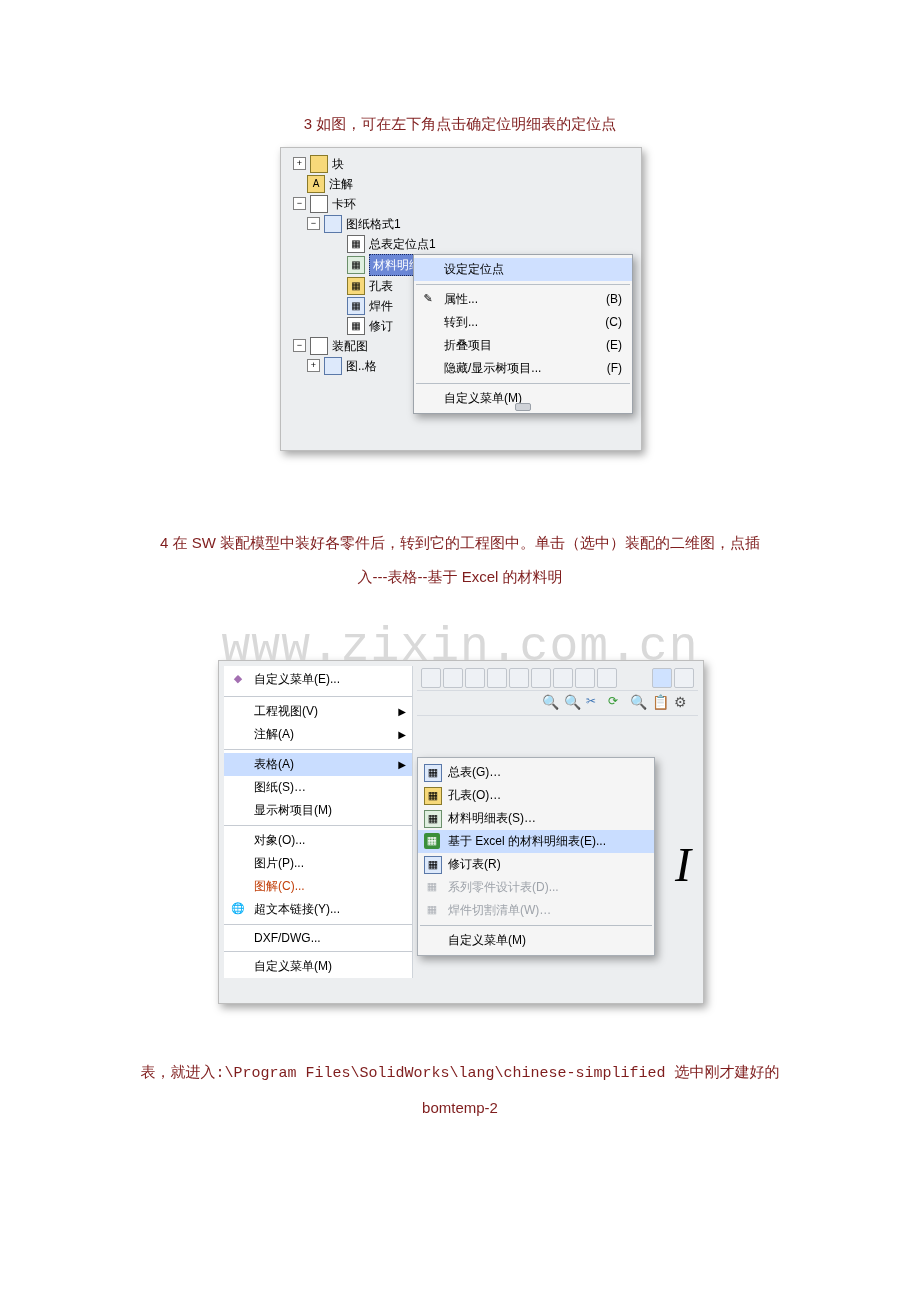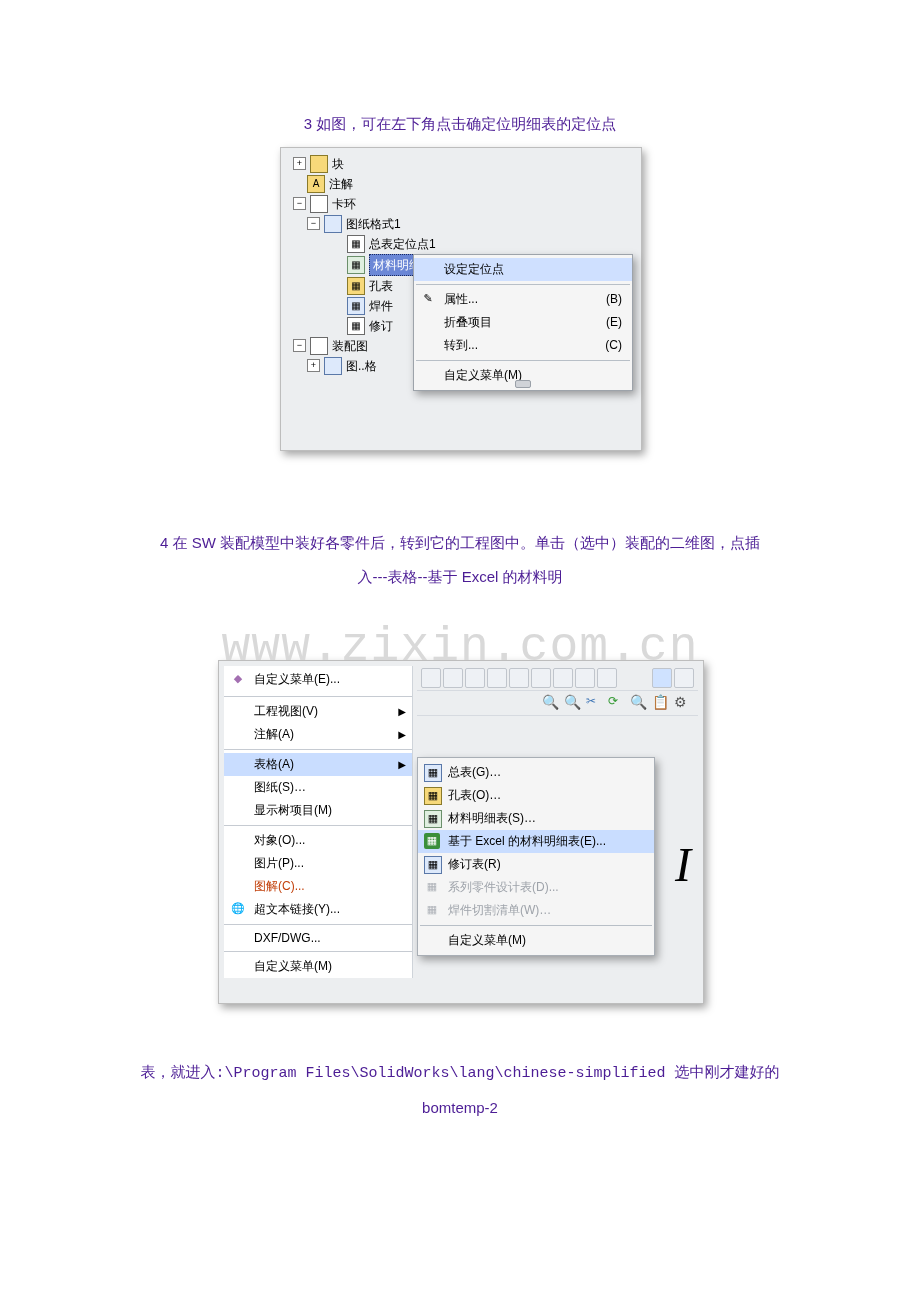--- a/index.html
+++ b/index.html
@@ -10,21 +10,21 @@
     width: 920px;
     position: relative;
   }
   .page {
     width: 920px;
     padding: 110px 0 60px 0;
   }
   .caption {
     text-align: center;
     font-size: 15px;
-    color: #4c1d95;
+    color: #7f1d1d;
     line-height: 1.9;
     margin: 0 auto 6px auto;
     width: 760px;
   }
 
   .watermark {
     position: absolute;
     left: 0;
     width: 920px;
     text-align: center;
@@ -262,26 +262,30 @@
         <div class="item top">
           <span>设定定位点</span>
         </div>
         <div class="sep"></div>
         <div class="item">
           <span class="ic-left">✎</span>
           <span>属性...</span>
           <span class="shortcut">(B)</span>
         </div>
         <div class="item">
+          <span>转到...</span>
+          <span class="shortcut">(C)</span>
+        </div>
+        <div class="item">
           <span>折叠项目</span>
           <span class="shortcut">(E)</span>
         </div>
         <div class="item">
-          <span>转到...</span>
-          <span class="shortcut">(C)</span>
+          <span>隐藏/显示树项目...</span>
+          <span class="shortcut">(F)</span>
         </div>
         <div class="sep"></div>
         <div class="item">
           <span>自定义菜单(M)</span>
         </div>
         <div class="grip"></div>
       </div>
 
     </div>
   </div>

